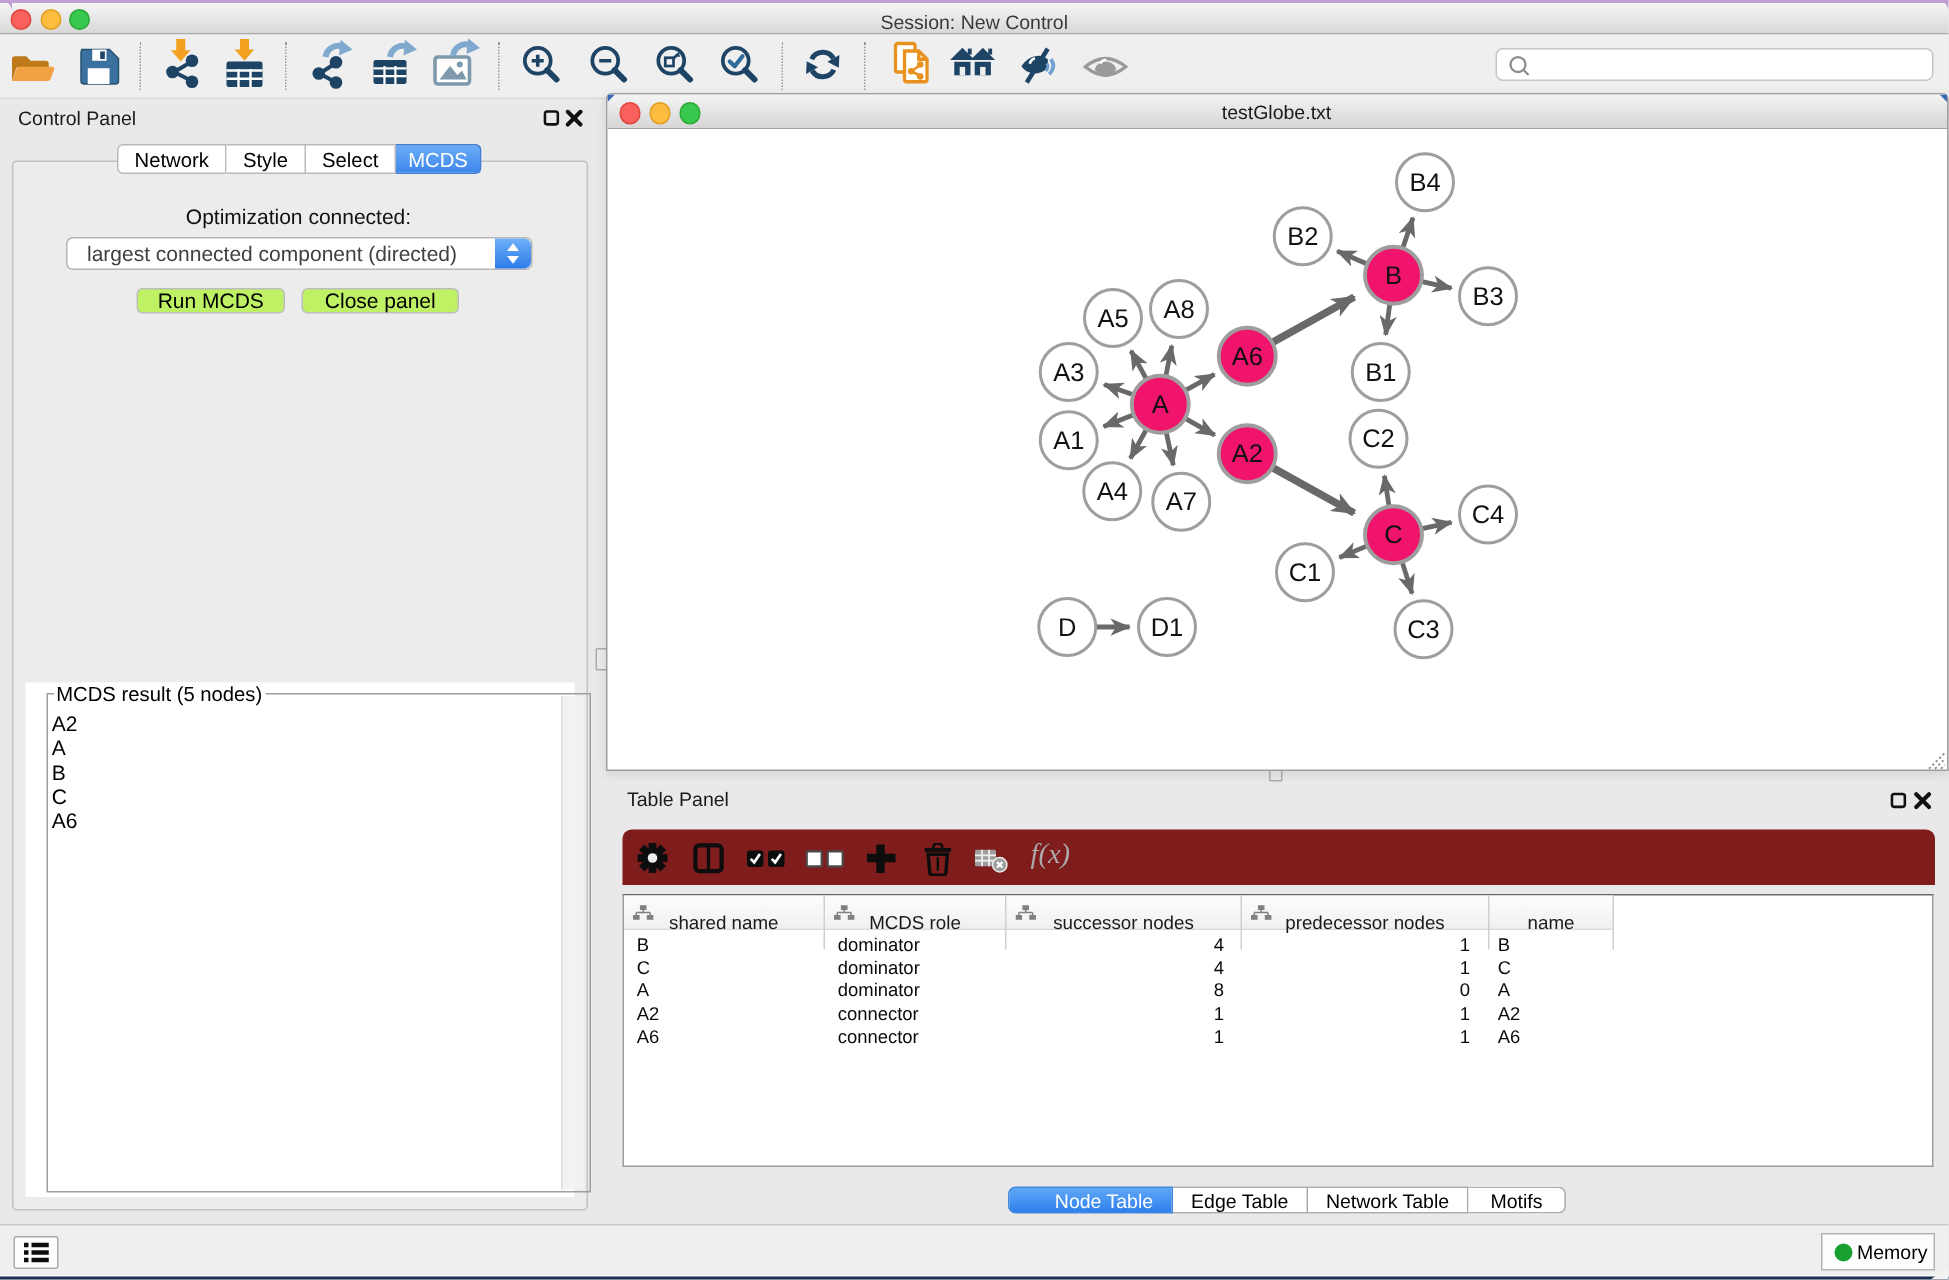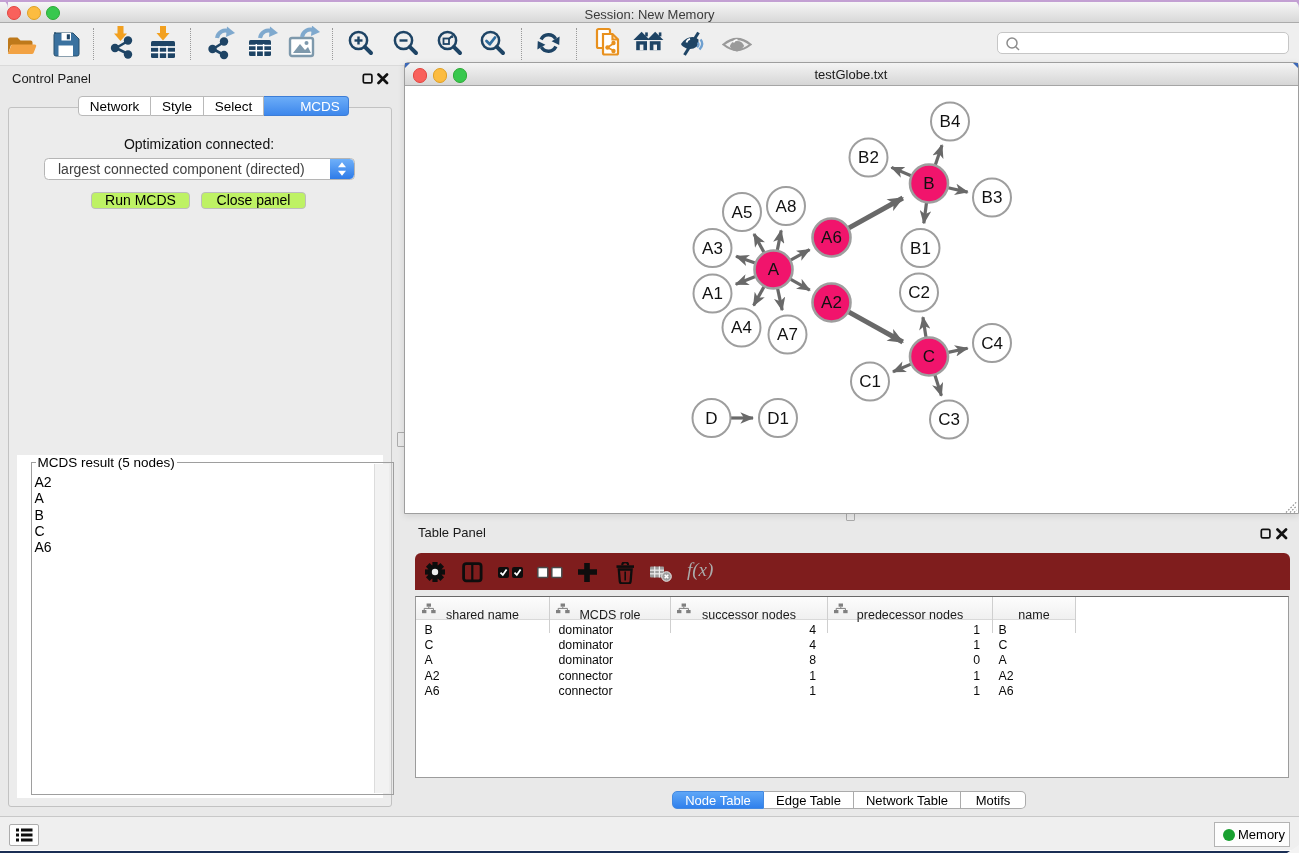--- a/index.html
+++ b/index.html
@@ -75,21 +75,21 @@
 <svg class="abs" style="left:0;top:0;z-index:60;" width="8" height="8" viewBox="0 0 8 8">
     <path d="M0,0 L8,0 A8,8 0 0 0 0,8 Z" transform="scale(-1,1) translate(-8,0)" fill="#C3A0D3"></path>
   </svg>
 <svg class="abs" style="left:1291px;top:0;z-index:60;" width="8" height="8" viewBox="0 0 8 8">
     <path d="M0,0 L8,0 L8,8 A8,8 0 0 0 0,0 Z" fill="#C3A0D3"></path>
   </svg>
 <div class="abs" id="titlebar">
   <div class="abs tl" style="left:7px;background:#F9615C;border:0.5px solid #E2453F;"></div>
   <div class="abs tl" style="left:27px;background:#FCBC40;border:0.5px solid #DFA023;"></div>
   <div class="abs tl" style="left:46px;background:#38C84E;border:0.5px solid #2DA936;"></div>
-  <div class="abs" id="title">Session: New Memory</div>
+  <div class="abs" id="title">Session: New Control</div>
 </div>
 <div class="abs" id="toolbar">
   <svg class="abs" style="left:5px;top:7px;" width="32" height="28" viewBox="0 0 32 28">
       <path d="M3,24 V9.5 a2,2 0 0 1 2-2 h7.5 l3,3 h10 a2,2 0 0 1 2,2 V15 H6 z" fill="#BE791B"></path>
       <path d="M6.6,14.5 h23.2 a1.4,1.4 0 0 1 1.3,1.9 l-2.4,6.3 a2,2 0 0 1 -1.9,1.3 H3 z" fill="#F2A243"></path>
     </svg>
 <svg class="abs" style="left:52px;top:6px;" width="28" height="28" viewBox="0 0 28 28">
       <path d="M2,4 h19 l6,6 v15 a2,2 0 0 1 -2,2 H4 a2,2 0 0 1 -2-2 V6 a2,2 0 0 1 2-2 z" fill="#3A719F" stroke="#27516F" stroke-width="1"></path>
       <rect x="9.5" y="4" width="9.5" height="7.5" fill="#FFFFFF"></rect>
       <rect x="14.8" y="5.3" width="3.1" height="5" fill="#1E4465"></rect>
@@ -217,21 +217,21 @@
     <rect x="1.3" y="1.3" width="8.6" height="8.6" rx="1.5" fill="none" stroke="#111" stroke-width="1.7"></rect>
   </svg>
 <svg class="abs" style="left:376.5px;top:72.5px;" width="12" height="12" viewBox="0 0 12 12">
     <path d="M1.5,1.5 L10,10 M10,1.5 L1.5,10" stroke="#111" stroke-width="2.7" stroke-linecap="round"></path>
   </svg>
 <div class="abs" id="cpInner"></div>
 <div class="abs tabrow" style="left:78px;top:96px;">
   <div class="tab first" style="width:71px;">Network</div>
   <div class="tab" style="width:52px;">Style</div>
   <div class="tab" style="width:59px;">Select</div>
-  <div class="tab sel last" style="width:56px;padding-left:28px;">MCDS</div>
+  <div class="tab sel last" style="width:56px;">MCDS</div>
 </div>
 <div class="abs" id="optlabel">Optimization connected:</div>
 <div class="abs" id="combo">
   <span class="txt">largest connected component (directed)</span>
   <div class="cap">
       <svg width="24" height="20" viewBox="0 0 24 20" style="position:absolute;left:0;top:0;">
         <polygon points="8,8.3 16,8.3 12,3.2" fill="#fff"></polygon>
         <polygon points="8,11.7 16,11.7 12,16.8" fill="#fff"></polygon>
       </svg>
     </div>
@@ -473,21 +473,21 @@
     </div>
 <div class="trow" style="left:0;top:87.1px;width:660px;">
       <span class="tc" style="left:8.5px;">A6</span>
       <span class="tc" style="left:142.5px;">connector</span>
       <span class="tc num" style="left:255px;width:145px;">1</span>
       <span class="tc num" style="left:420px;width:144px;">1</span>
       <span class="tc" style="left:582.5px;">A6</span>
     </div>
 </div>
 <div class="abs" id="btabs">
-  <div class="tab sel first" style="width:90px;">Node Table</div>
+  <div class="tab sel first" style="width:90px;padding-left:18px;">Node Table</div>
   <div class="tab" style="width:89px;">Edge Table</div>
   <div class="tab" style="width:106px;">Network Table</div>
   <div class="tab last" style="width:64px;">Motifs</div>
 </div>
 
 <div class="abs" id="statusbar"></div>
 <div class="abs" id="hamBtn">
     <svg width="17" height="14" viewBox="0 0 17 14">
       <rect x="0" y="0.5" width="3" height="3" fill="#0D0D0D"></rect>
       <rect x="5" y="0.5" width="11.5" height="3" fill="#0D0D0D"></rect>

